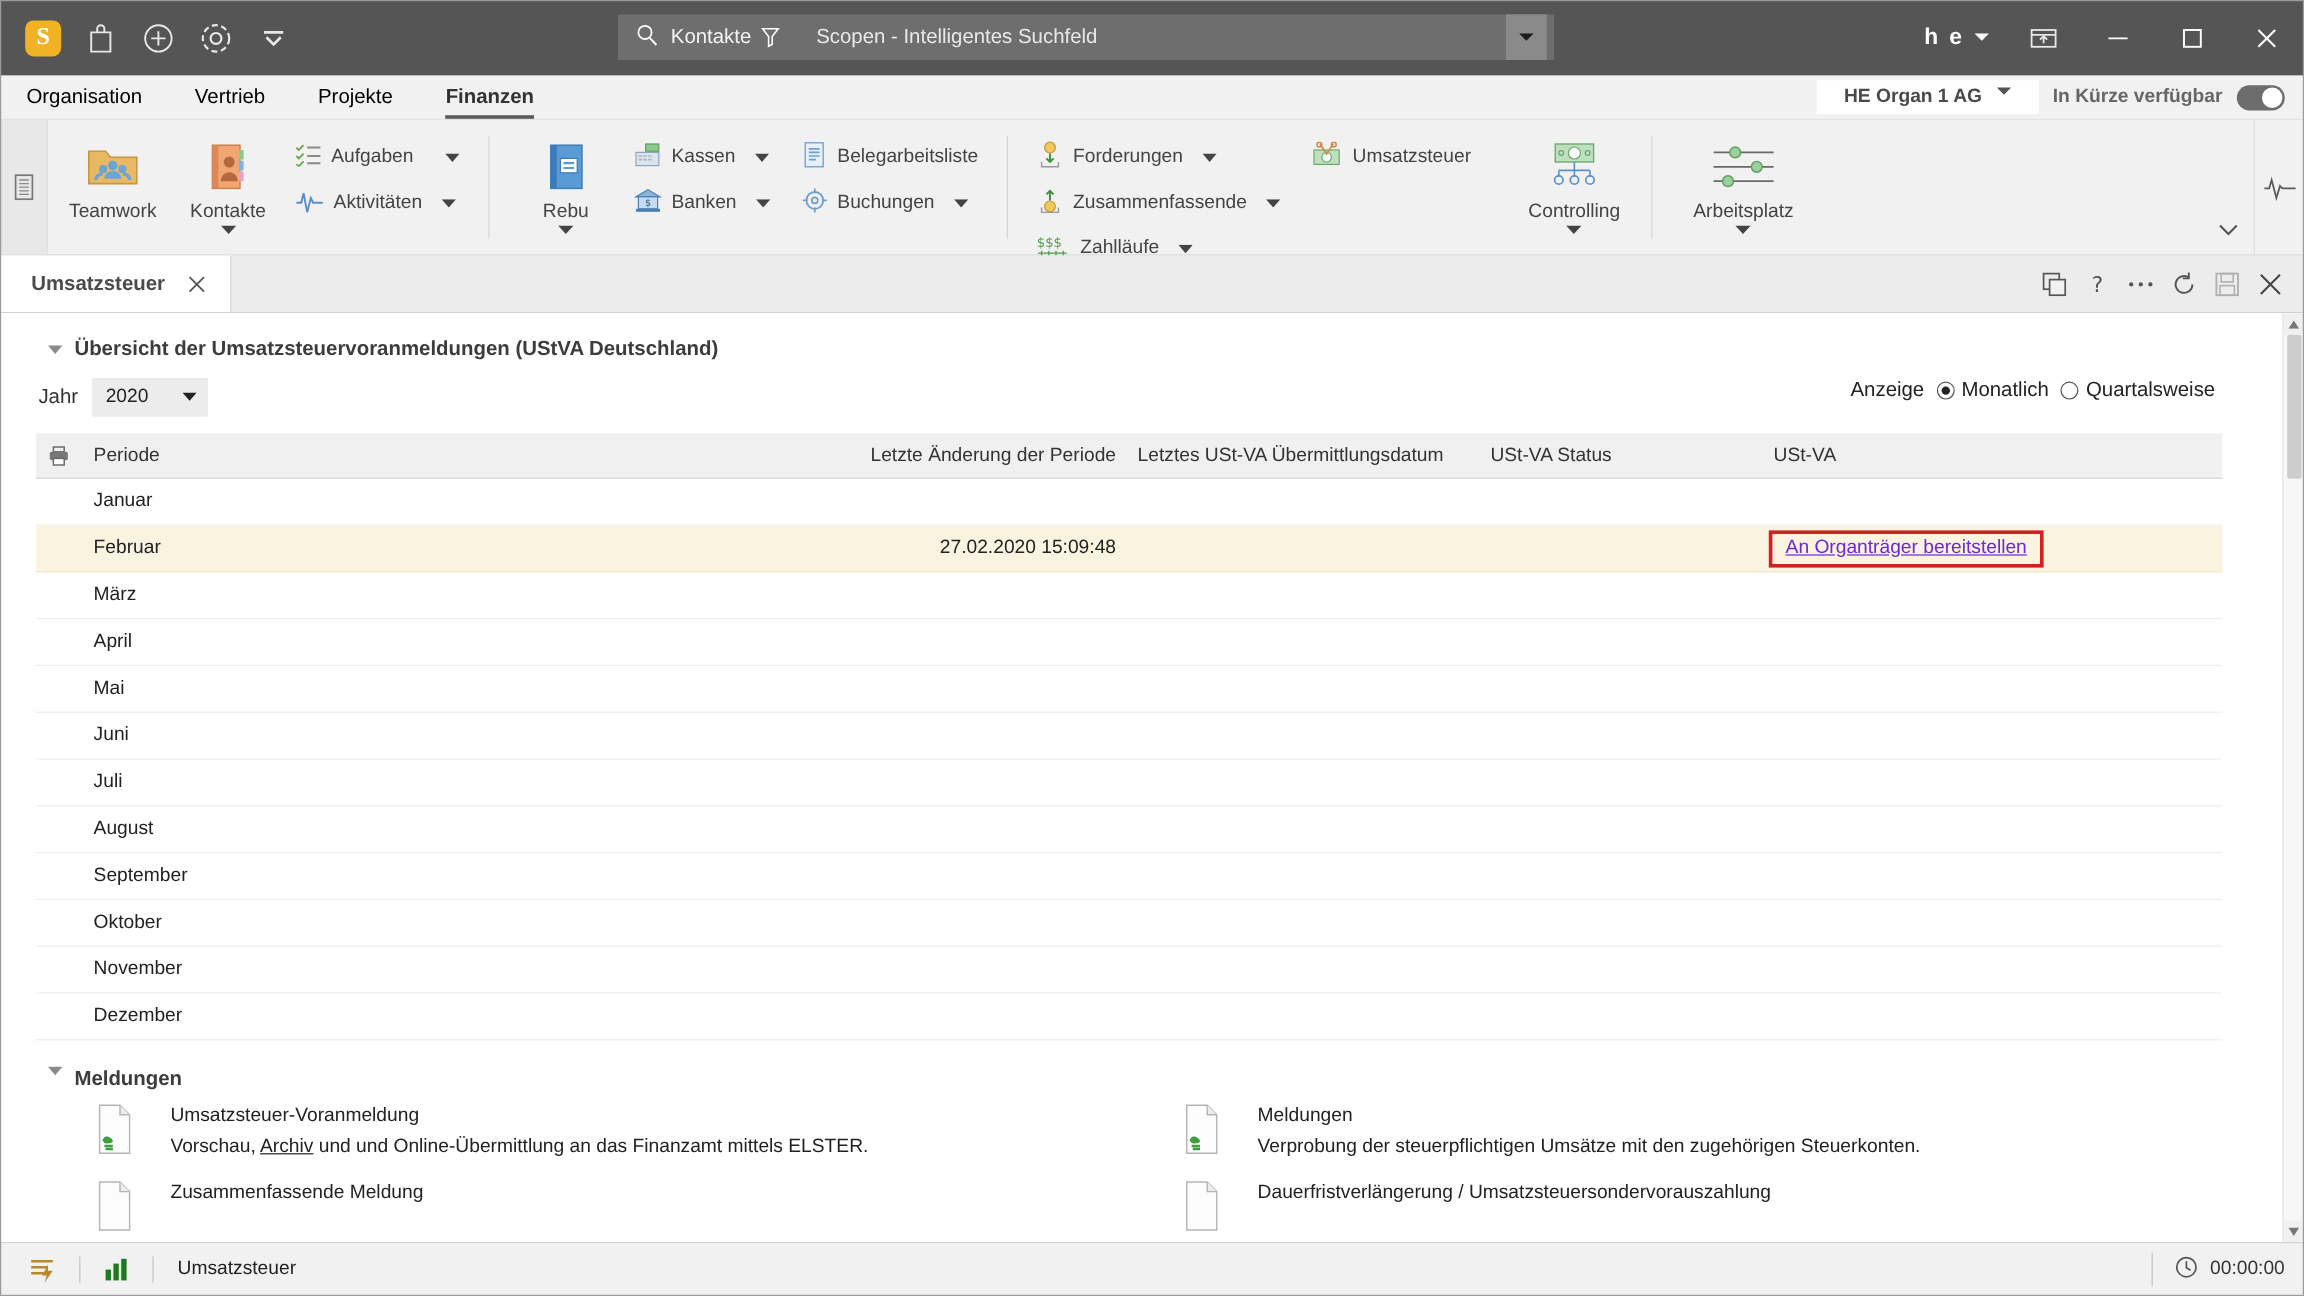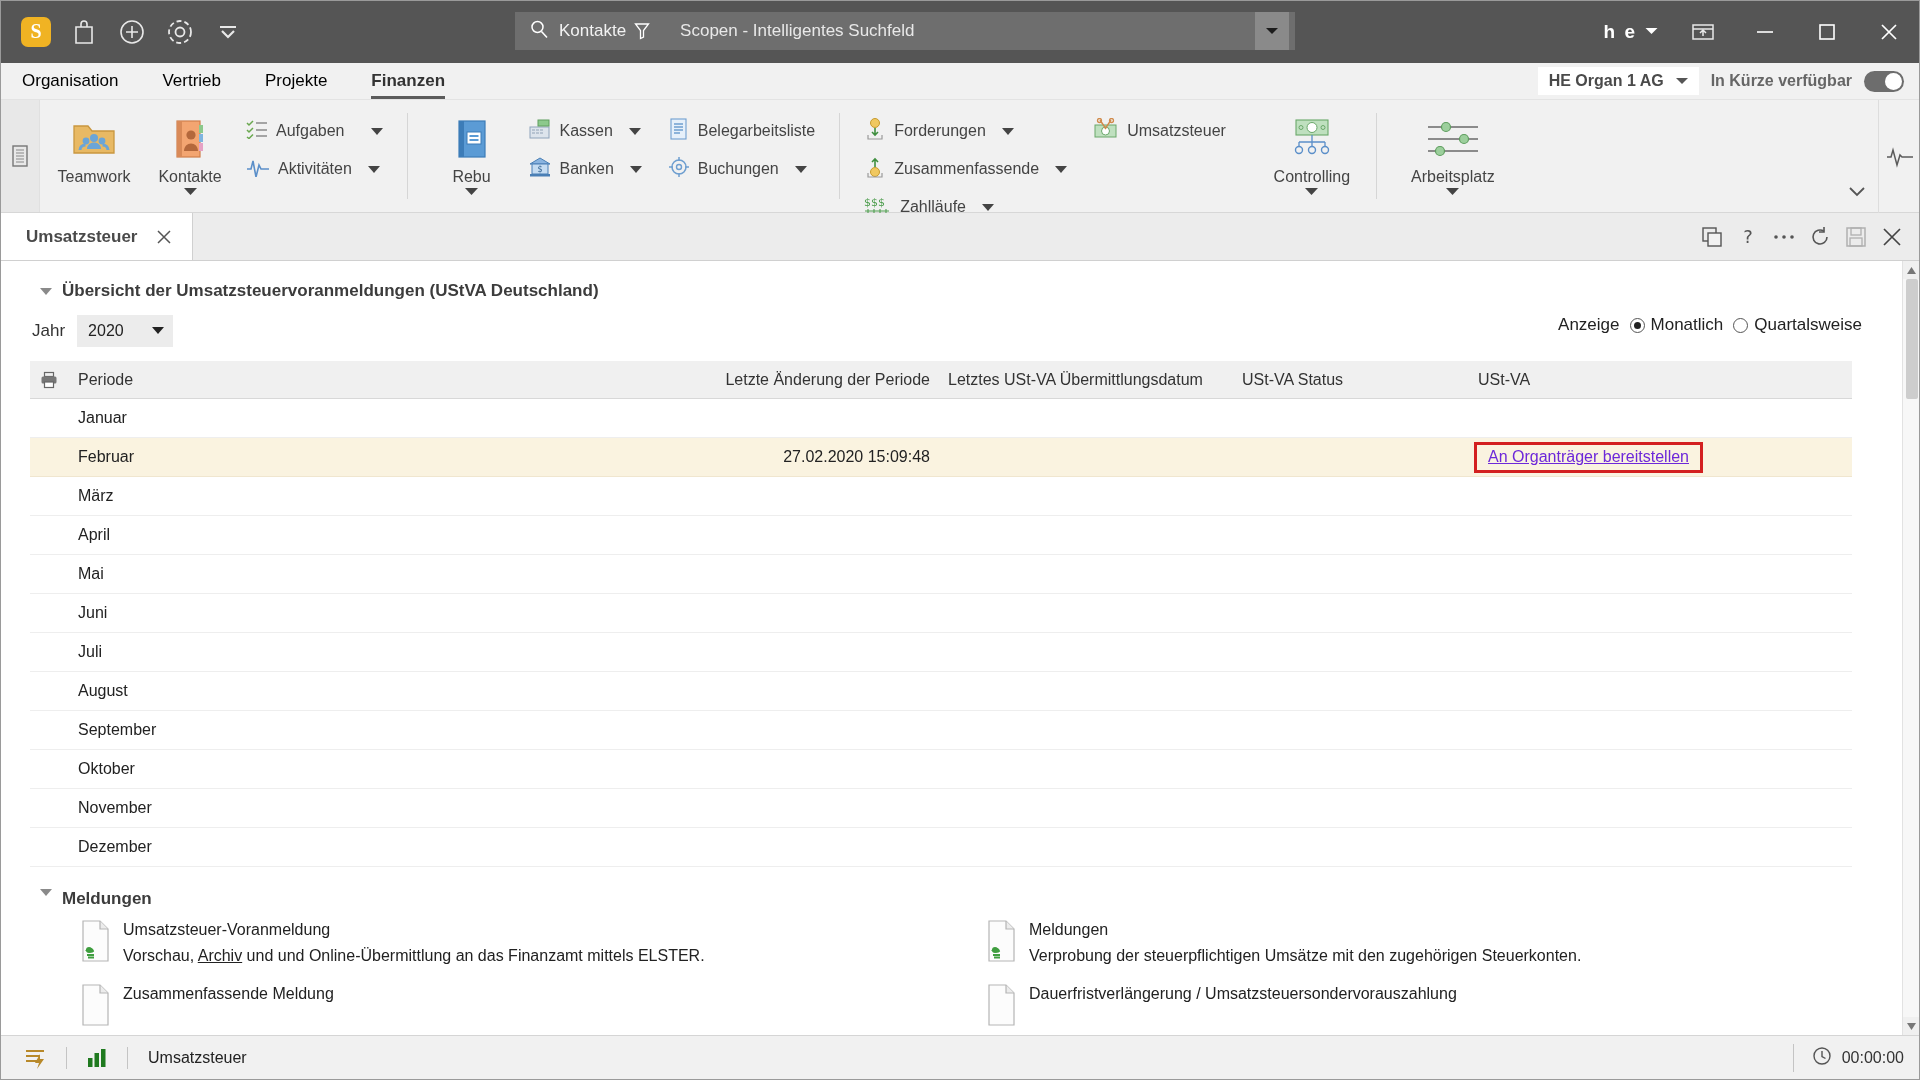--- a/index.html
+++ b/index.html
@@ -94,22 +94,22 @@
     font-size: 17px; color: #000000; cursor: pointer;
   }
   .menu-item.active { color: #333; font-weight: bold; position: relative; }
   .menu-item.active::after {
     content:""; position:absolute; left:22px; right:22px; bottom:0;
     height:3px; background:#5b5b5b;
   }
   .menu-right { margin-left: auto; display: flex; align-items: center; gap: 12px; padding-right: 16px; }
   .org-select {
     background: #ffffff; border: 1px solid #ffffff;
-    padding: 4px 10px; font-size: 16px; font-weight: bold; color: #4a4a4a;
-    display: flex; align-items: center; gap: 12px; cursor: pointer;
+    padding: 4px 22px; font-size: 16px; font-weight: bold; color: #4a4a4a;
+    display: flex; gap: 12px; cursor: pointer;
   }
   .soon-label { font-size: 16px; font-weight: bold; color: #666; }
   .toggle {
     width: 40px; height: 21px; border-radius: 11px;
     background: #6d6d6d; position: relative; cursor: pointer;
   }
   .toggle::after {
     content:""; position:absolute; right:2px; top:2px;
     width:17px; height:17px; border-radius:50%; background:#fff;
   }
@@ -203,21 +203,21 @@
     position: relative;
   }
   .year-label { font-size: 17px; color:#333; }
   .year-select {
     background:#ececec; border:1px solid #ececec;
     width: 96px; height: 32px;
     display:flex; align-items:center; justify-content:space-between;
     padding: 0 8px 0 10px; font-size: 16px; color:#222; cursor:pointer;
   }
   .anzeige {
-    position:absolute; right: 40px; top: 14px;
+    position:absolute; right: 56px; top: 14px;
     display:flex; align-items:center; gap: 10px;
     font-size: 17px; color:#222;
   }
   .radio { display:flex; align-items:center; gap:6px; cursor:pointer; }
   .rdot { width:15px;height:15px;border-radius:50%;border:1px solid #555;background:#fff;position:relative; }
   .rdot.on::after{content:"";position:absolute;left:3px;top:3px;width:7px;height:7px;border-radius:50%;background:#222;}
 
   
   .tbl { margin: 14px 50px 0 30px; }
   .tbl-head {
@@ -253,21 +253,21 @@
   
   .meld-head {
     display:flex; align-items:flex-start; gap:10px;
     padding: 22px 0 0 40px;
     font-size: 17px; font-weight:bold; color:#3c3c3c;
   }
   .meld-grid {
     display:grid; grid-template-columns: 1fr 1fr;
     padding: 10px 40px 0 80px; column-gap: 30px; row-gap: 18px;
   }
-  .meld-item { display:flex; gap: 9px; }
+  .meld-item { display:flex; gap: 28px; }
   .meld-ico { position: relative; width: 34px; height: 44px; flex:0 0 34px; }
   .meld-txt { padding-top: 2px; }
   .meld-title { font-size: 16px; color:#222; }
   .meld-desc { font-size: 16px; color:#222; margin-top: 8px; }
   .meld-desc u { text-decoration: underline; cursor:pointer; }
 
   
   .vscroll {
     width: 18px; background: #f7f7f7; border-left: 1px solid #e2e2e2;
     display:flex; flex-direction:column; align-items:center;

